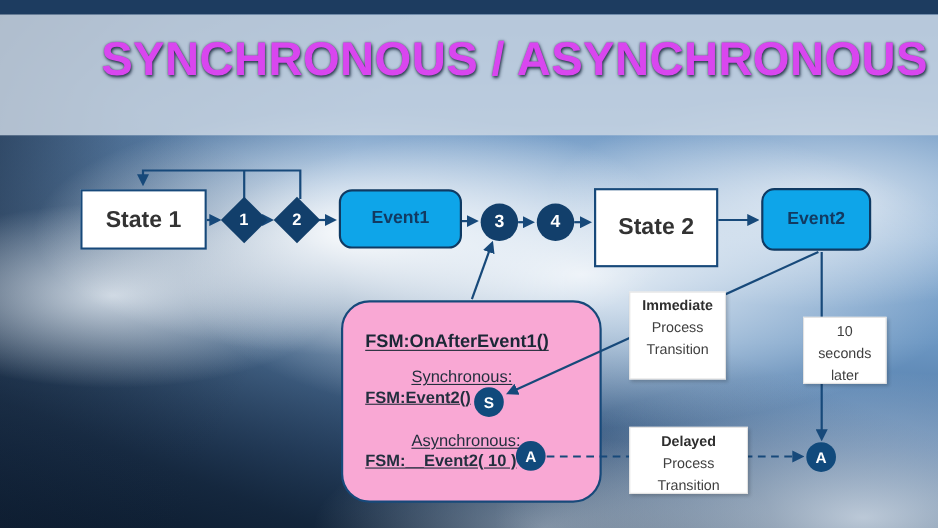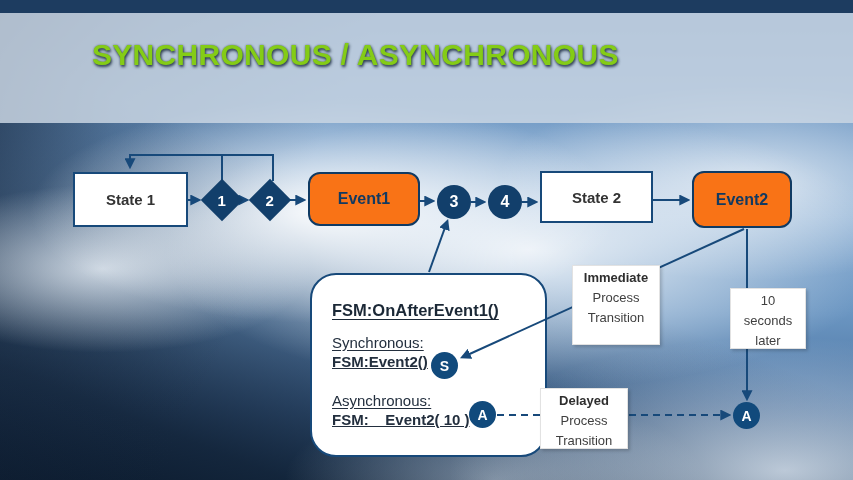--- a/index.html
+++ b/index.html
@@ -18,57 +18,57 @@
       radial-gradient(480px 190px at 92% 98%, rgba(235,242,250,.75), rgba(255,255,255,0) 70%),
       radial-gradient(300px 120px at 58% 100%, rgba(225,235,246,.45), rgba(255,255,255,0) 70%),
       linear-gradient(115deg, rgba(24,42,66,.8) 0%, rgba(24,42,66,.3) 16%, rgba(24,42,66,0) 36%),
       linear-gradient(22deg, rgba(10,24,42,.97) 0%, rgba(10,24,42,.8) 14%, rgba(16,32,54,.4) 32%, rgba(16,32,54,0) 52%),
       linear-gradient(180deg, #4c76a8 0%, #6792c0 20%, #7aa3cd 45%, #6b96c2 65%, #49719f 85%, #35597f 100%);
   }
   .top-strip { position:absolute; left:0; top:0; width:853px; height:13px; background:#1d3c60; z-index:2; }
   .title-band { position:absolute; left:0; top:13px; width:853px; height:110px; background:rgba(203,215,227,.84); z-index:1; }
   .title {
     position:absolute; left:92px; top:36px; z-index:2;
-    font-size:30px; font-weight:bold; color:#84cc16; line-height:37px; letter-spacing:.3px;
+    font-size:43px; font-weight:bold; color:#d946ef; line-height:37px; letter-spacing:.3px;
     text-shadow:1px 2px 3px rgba(36,52,72,.95), 0 0 2px rgba(36,52,72,.55);
   }
   
   .box, .event, .callout, .label-box, .circle-step, .diamond, .badge { position:absolute; box-sizing:border-box; }
   .box {
     background:#ffffff; border:2px solid #17497a; z-index:2;
     display:flex; align-items:center; justify-content:center;
-    font-size:15px; font-weight:600; color:#333333;
+    font-size:21px; font-weight:600; color:#333333;
   }
   .event {
-    background:#f97316; border:2.5px solid #0f3a63; border-radius:12px; z-index:2;
+    background:#0ea5e9; border:2.5px solid #0f3a63; border-radius:12px; z-index:2;
     display:flex; align-items:center; justify-content:center;
     font-size:16px; font-weight:bold; color:#123a61;
   }
   .diamond {
     width:30px; height:30px; background:#123f6b; transform:rotate(45deg); z-index:5;
     display:flex; align-items:center; justify-content:center;
   }
   .diamond span { transform:rotate(-45deg); color:#fff; font-weight:bold; font-size:15px; }
   .circle-step {
     width:34px; height:34px; border-radius:50%; background:#123f6b; z-index:5;
     display:flex; align-items:center; justify-content:center;
     color:#fff; font-weight:bold; font-size:16px;
   }
   .badge {
     width:27px; height:27px; border-radius:50%; background:#114a7c; z-index:5;
     display:flex; align-items:center; justify-content:center;
     color:#fff; font-weight:bold; font-size:14px;
   }
   .callout {
     left:310px; top:273px; width:237px; height:184px; z-index:2;
-    background:#ffffff; border:2px solid #17497a; border-radius:26px;
+    background:#f9a8d4; border:2px solid #17497a; border-radius:26px;
   }
   .co-line { position:absolute; left:20px; white-space:nowrap; color:#232f3e;text-decoration:underline; }
   .co-heading { top:26px; font-size:16.5px; font-weight:bold; text-decoration:underline; text-underline-offset:3px; color:#1b2836; }
-  .co-label   { font-size:15px; text-underline-offset:2px; }
+  .co-label   { font-size:15px; text-underline-offset:2px;margin-left:42px; }
   .co-code    { font-size:15px; font-weight:bold; }
   .label-box {
     background:#ffffff; border:1px solid #e2e2e2; z-index:4;
     box-shadow:2px 2px 3px rgba(0,0,0,.18);
     text-align:center; font-size:13px; color:#3f3f3f; line-height:20px; padding-top:2px;
   }
   .label-box .head { font-weight:bold; color:#2e2e2e; }
   .lines { position:absolute; inset:0; z-index:3; pointer-events:none; }
 </style>
 </head>
@@ -127,21 +127,21 @@
     <span>Event1</span>
   </div>
 
   <div class="circle-step" style="left:437px; top:185px;">
     <span>3</span>
   </div>
   <div class="circle-step" style="left:488px; top:185px;">
     <span>4</span>
   </div>
 
-  <div class="box" style="left:540px; top:171px; width:113px; height:52px;">
+  <div class="box" style="left:540px; top:171px; width:113px; height:72px;">
     <span>State 2</span>
   </div>
 
   <div class="event" style="left:692px; top:171px; width:100px; height:57px;">
     <span>Event2</span>
   </div>
 
   <div class="callout">
     <div class="co-line co-heading">FSM:OnAfterEvent1()</div>
     <div class="co-line co-label" style="top:59px;">Synchronous:</div>
@@ -165,18 +165,18 @@
     <div>Process</div>
     <div>Transition</div>
   </div>
 
   <div class="label-box" style="left:710px; top:288px; width:76px; height:61px;margin-left:20px;">
     <div>10</div>
     <div>seconds</div>
     <div>later</div>
   </div>
 
-  <div class="label-box" style="left:540px; top:388px; width:88px; height:61px;">
+  <div class="label-box" style="left:572px; top:388px; width:108px; height:61px;">
     <div class="head">Delayed</div>
     <div>Process</div>
     <div>Transition</div>
   </div>
 </div>
 
 </body></html>

